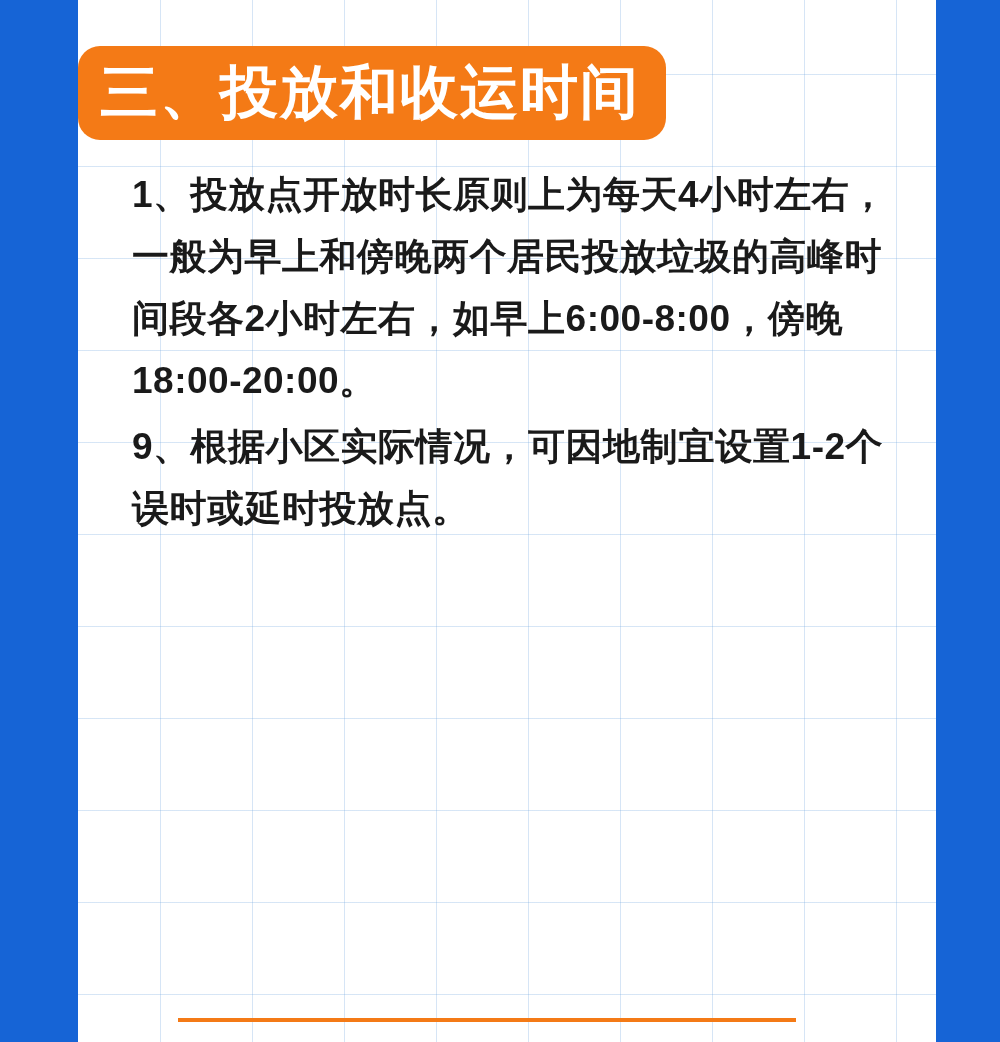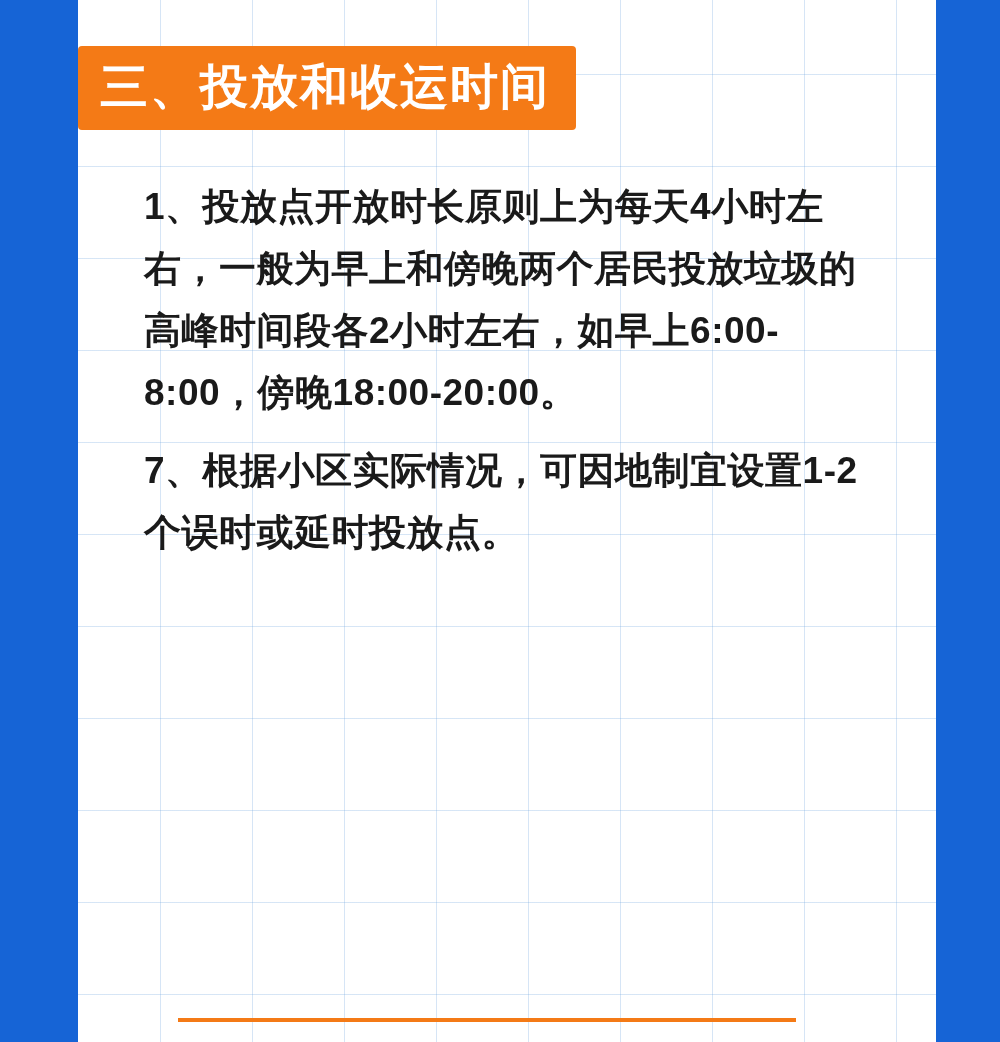--- a/index.html
+++ b/index.html
@@ -37,41 +37,41 @@
   .heading-wrap {
     position: absolute;
     left: 0;
     top: 46px;
     width: 100%;
   }
   .heading {
     display: inline-block;
     background: #f47a16;
     color: #ffffff;
-    font-size: 48px;
+    font-size: 58px;
     font-weight: bold;
     letter-spacing: 2px;
     line-height: 1;
     padding: 17px 26px 19px 22px;
-    border-radius: 4px;
+    border-radius: 22px;
     white-space: nowrap;
   }
   .body-text {
     position: absolute;
     left: 50px;
     top: 160px;
     width: 768px;
     color: #1a1a1a;
     font-size: 37px;
     font-weight: bold;
     line-height: 62px;
     letter-spacing: 0.5px;
   }
   .body-text p {
-    margin: 16px;
+    margin: 4px;
     text-indent: 0;
   }
   .divider {
     position: absolute;
     left: 100px;
     top: 1018px;
     width: 618px;
     height: 4px;
     background: #f47a16;
   }
@@ -89,18 +89,18 @@
 <div class="page">
   <div class="card">
     <div class="top-strip"></div>
 
     <div class="heading-wrap">
       <span class="heading">三、投放和收运时间</span>
     </div>
 
     <div class="body-text">
       <p>1、投放点开放时长原则上为每天4小时左右，一般为早上和傍晚两个居民投放垃圾的高峰时间段各2小时左右，如早上6:00-8:00，傍晚18:00-20:00。</p>
-      <p>7、根据小区实际情况，可因地制宜设置1-2个误时或延时投放点。</p>
+      <p>9、根据小区实际情况，可因地制宜设置1-2个误时或延时投放点。</p>
     </div>
 
     <div class="divider"></div>
   </div>
 </div>
 
 </body></html>

